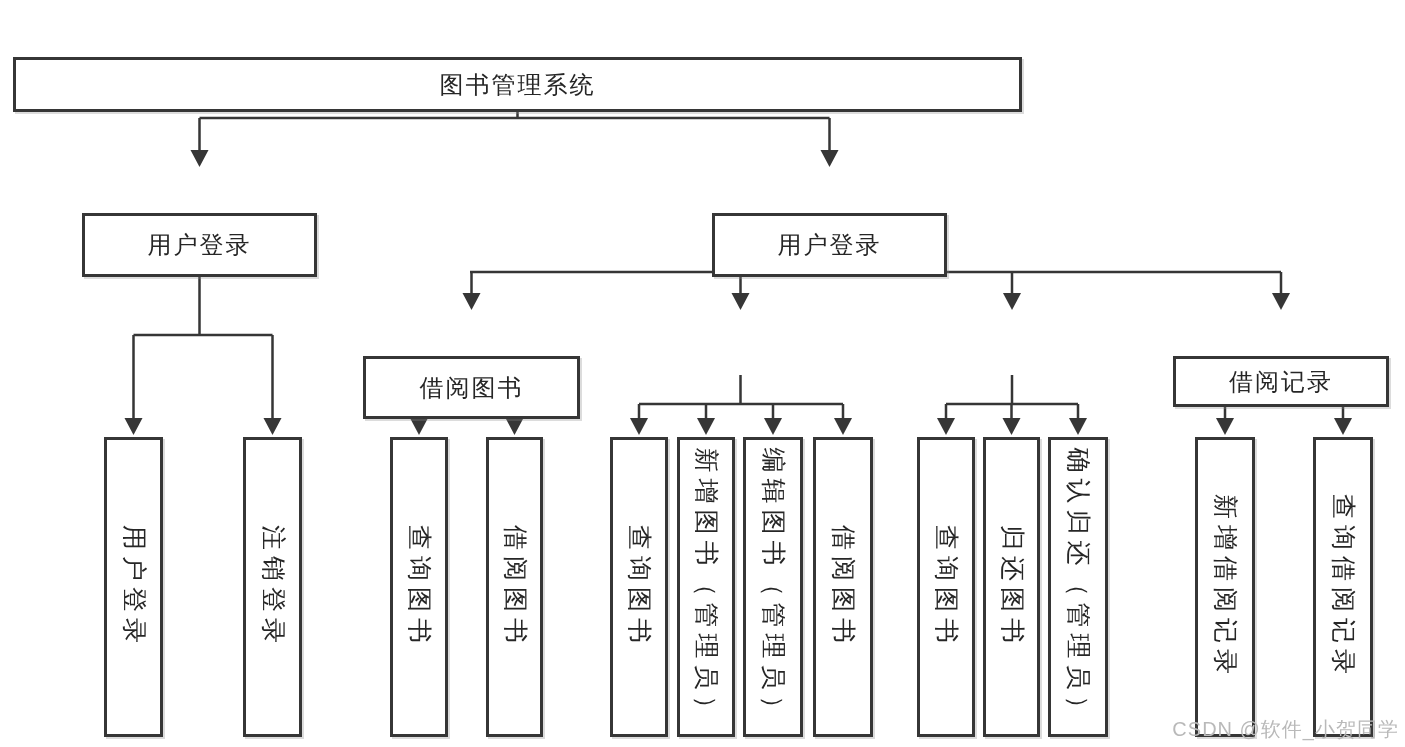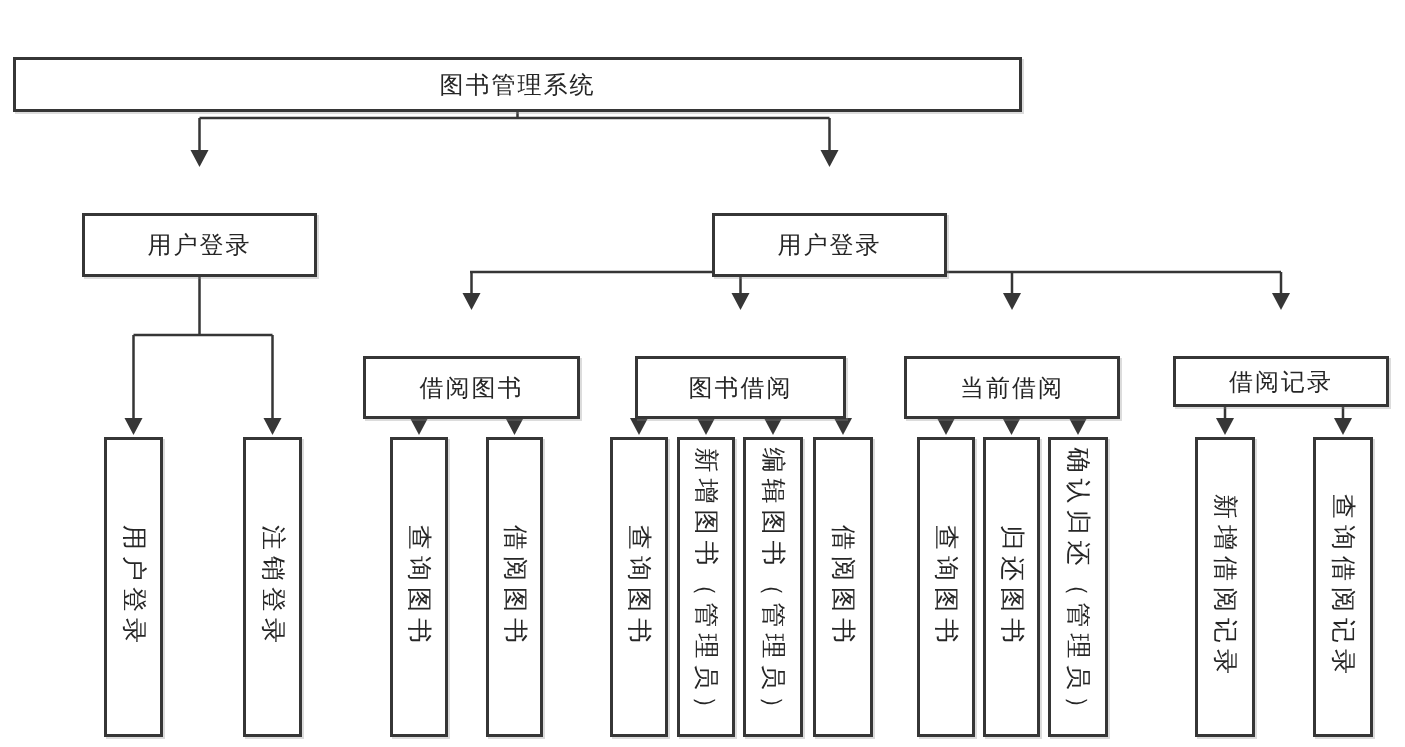--- a/index.html
+++ b/index.html
@@ -90,26 +90,20 @@
   <div class="node" style="left:82px;top:169px;width:235px;height:64px">
     <span class="lbl">用户登录</span>
   </div>
   <div class="node" style="left:712px;top:169px;width:235px;height:64px">
     <span class="lbl">用户登录</span>
   </div>
 
   <div class="node" style="left:363px;top:312px;width:217px;height:63px">
     <span class="lbl">借阅图书</span>
   </div>
-  <div class="node" style="left:635px;top:312px;width:211px;height:63px">
-    <span class="lbl">图书借阅</span>
-  </div>
-  <div class="node" style="left:904px;top:312px;width:216px;height:63px">
-    <span class="lbl">当前借阅</span>
-  </div>
   <div class="node" style="left:1173px;top:312px;width:216px;height:51px">
     <span class="lbl">借阅记录</span>
   </div>
 
   <div class="vnode" style="left:104px;top:437px;width:59px;height:300px">
     <span class="vlbl">用户登录</span>
   </div>
   <div class="vnode" style="left:243px;top:437px;width:59px;height:300px">
     <span class="vlbl">注销登录</span>
   </div>
@@ -144,14 +138,15 @@
     <span class="vlbl">确认归还（管理员）</span>
   </div>
 
   <div class="vnode" style="left:1195px;top:437px;width:60px;height:300px">
     <span class="vlbl">新增借阅记录</span>
   </div>
   <div class="vnode" style="left:1313px;top:437px;width:60px;height:300px">
     <span class="vlbl">查询借阅记录</span>
   </div>
 
+  <div class="watermark">CSDN @软件_小贺同学</div>
 
 </div>
 
 </body></html>

